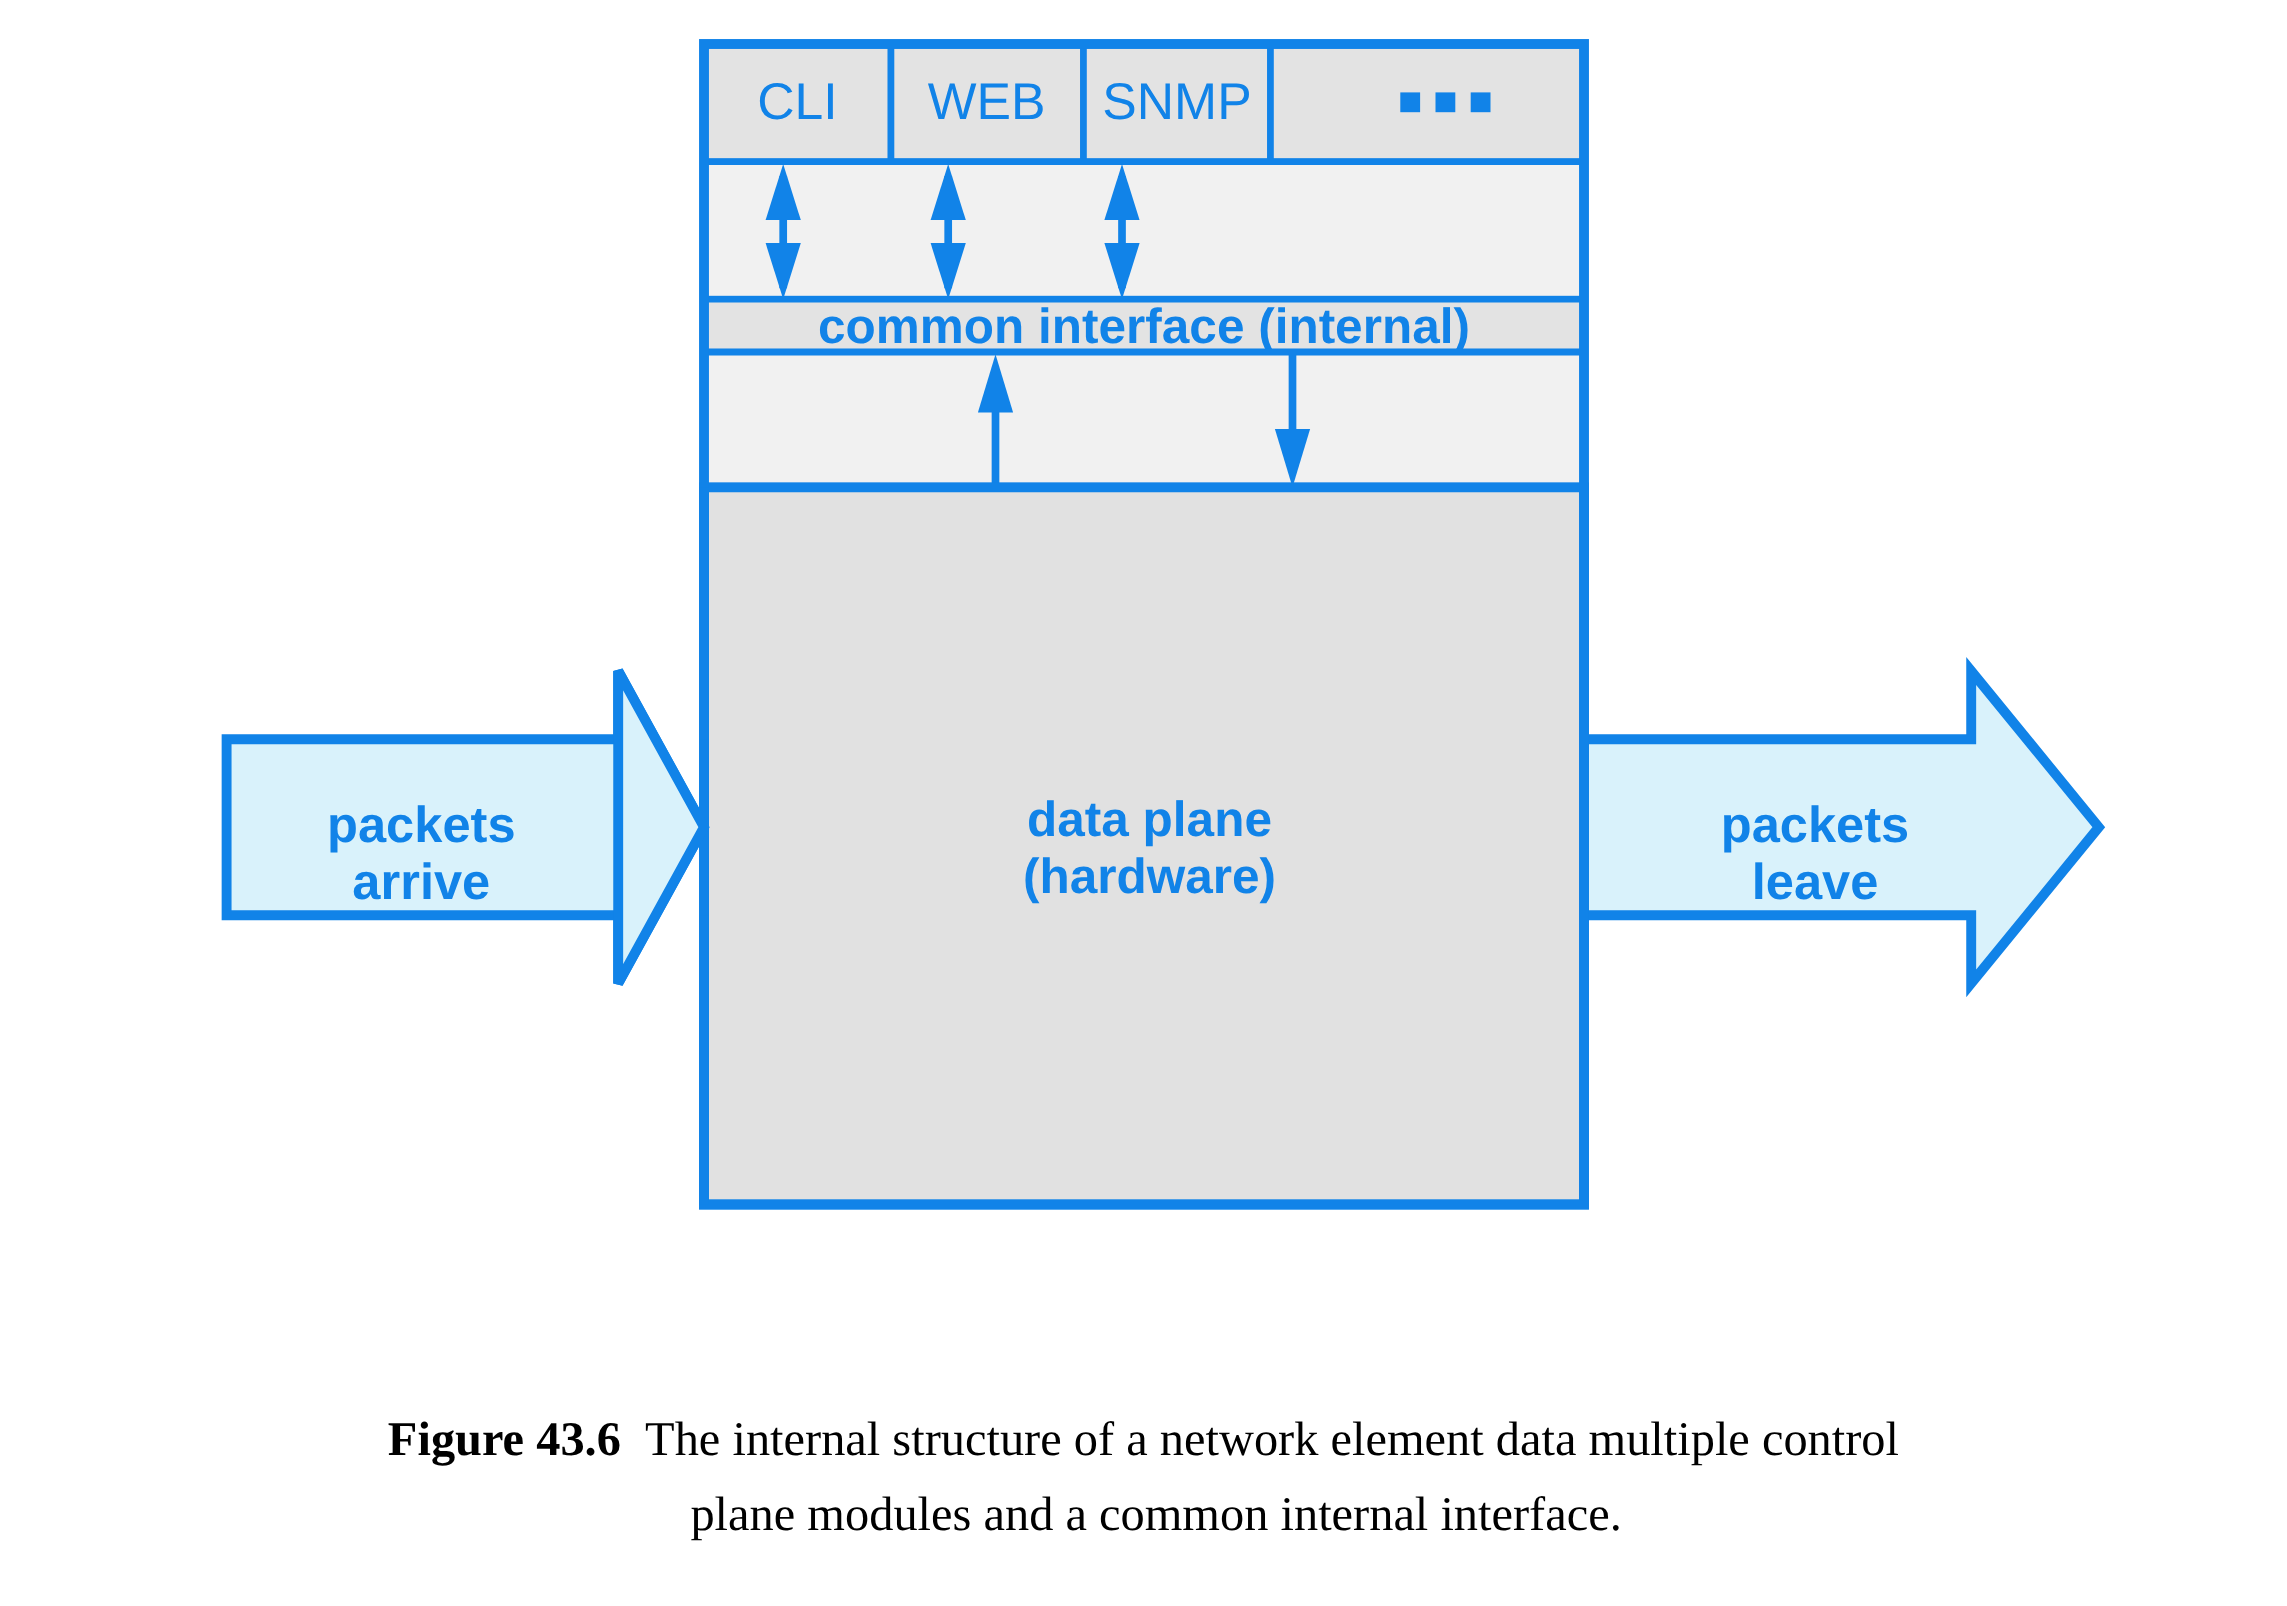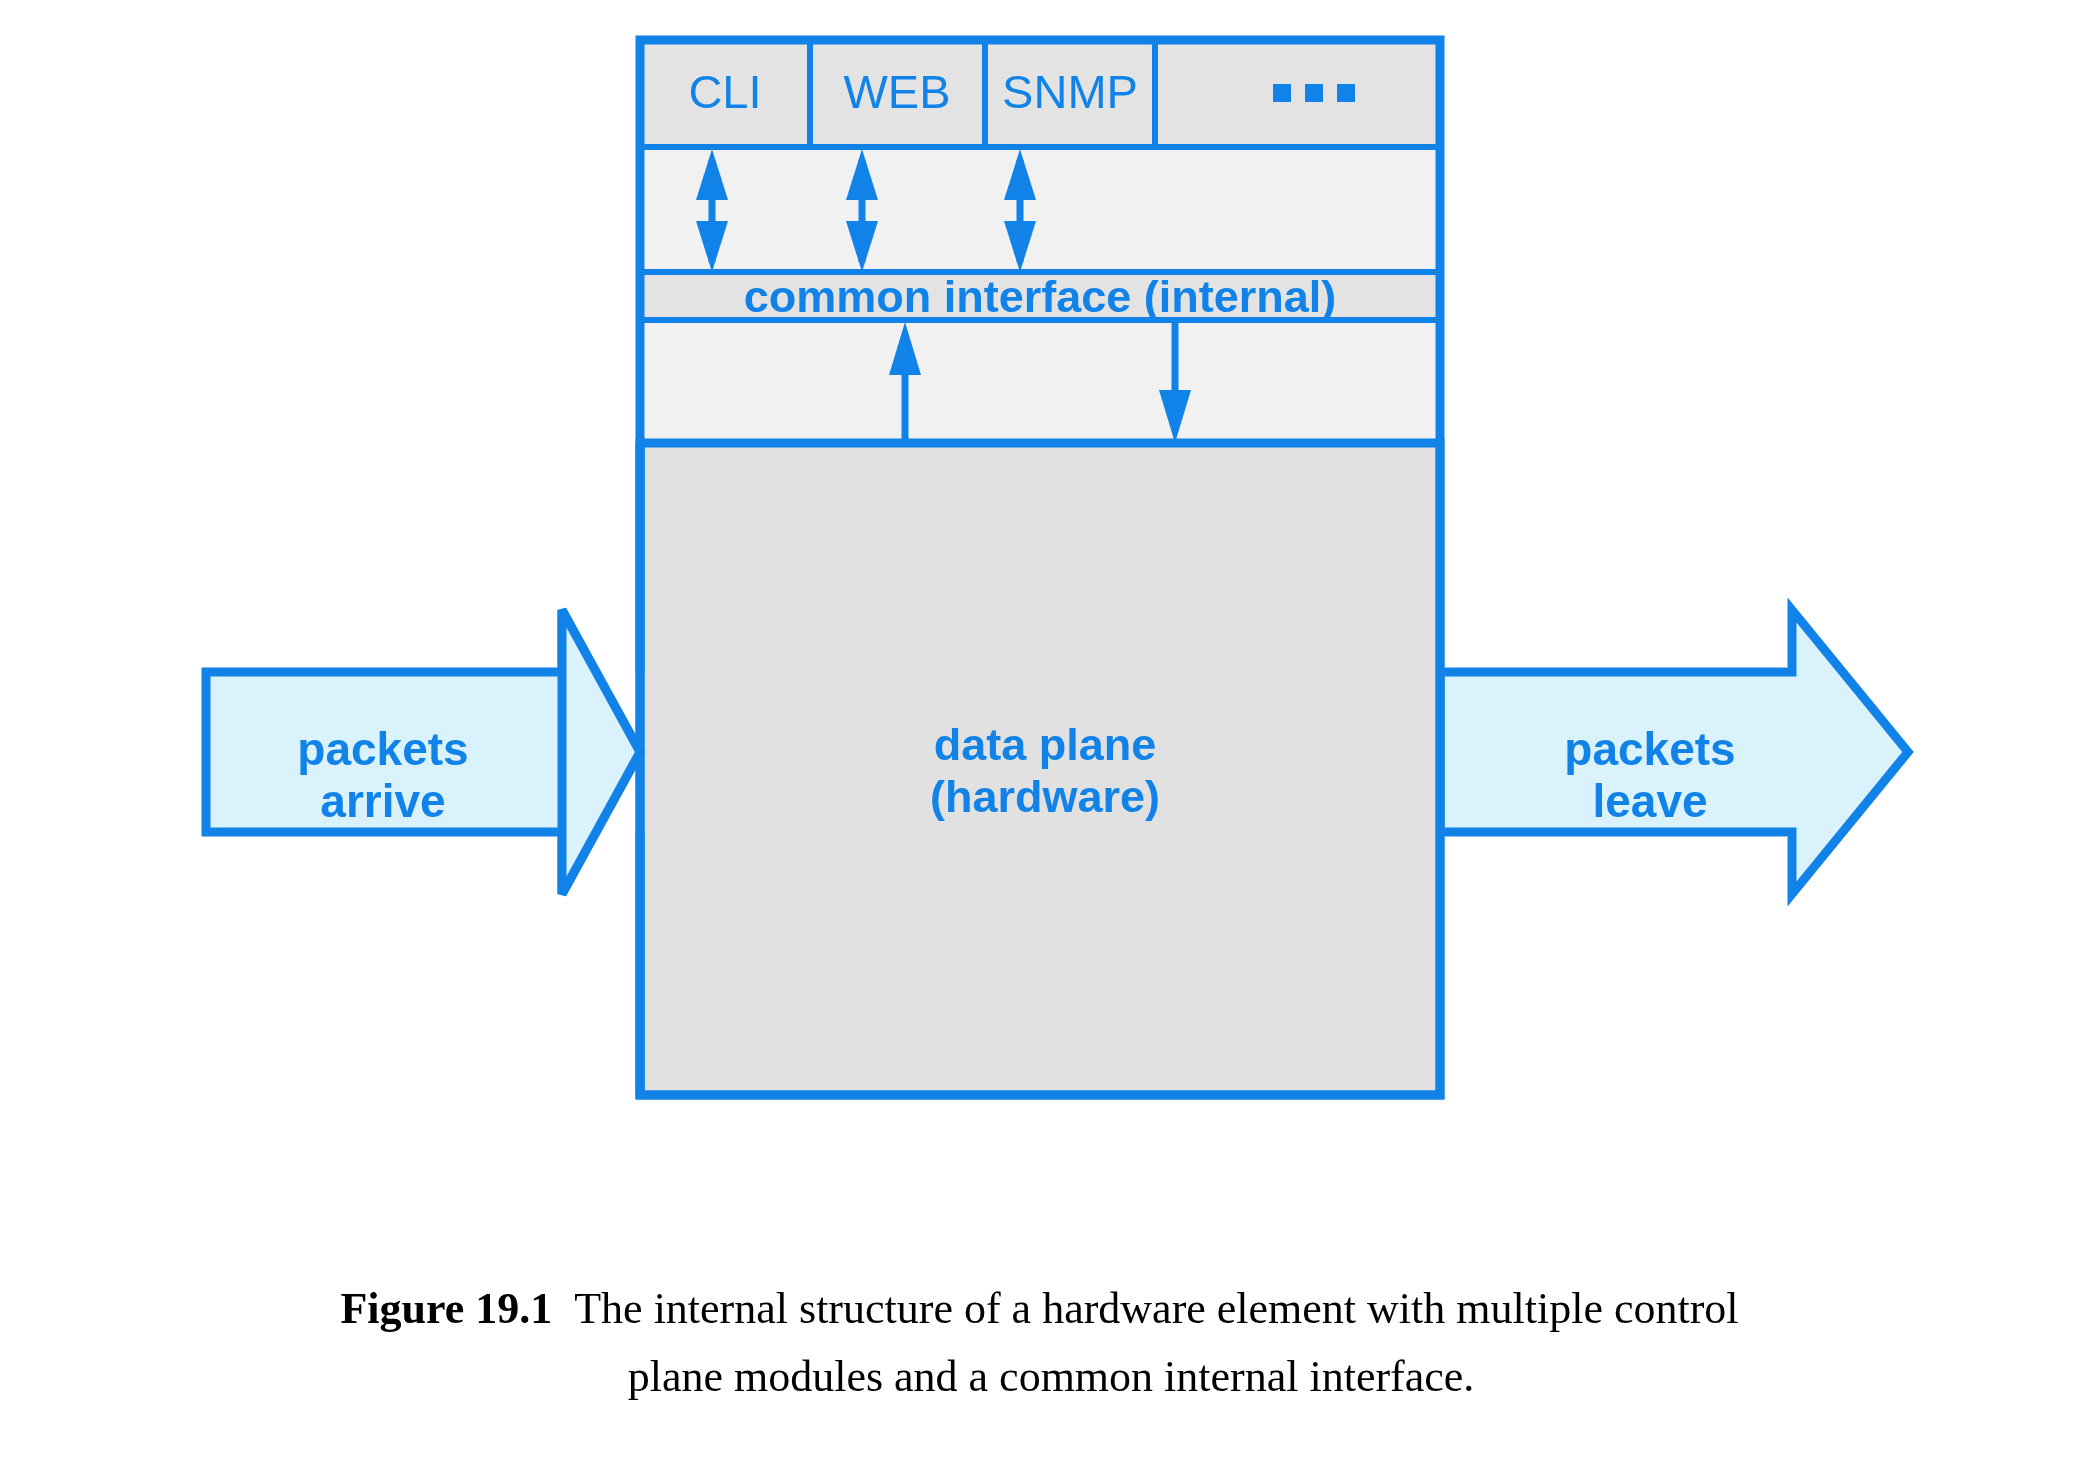--- a/index.html
+++ b/index.html
@@ -167,17 +167,17 @@
 
     <g>
       <polygon points="562,610 640,752 562,894" fill="#d9f2fb" stroke="#1183e8" stroke-width="9" stroke-linejoin="miter"></polygon>
       <line x1="640" y1="443" x2="640" y2="672" stroke="#1183e8" stroke-width="9"></line>
       <line x1="640" y1="832" x2="640" y2="1095" stroke="#1183e8" stroke-width="9"></line>
     </g>
 
   </svg>
 
   <div class="caption">
-    <span class="caption-line"><span class="caption-label">Figure 19.1</span><span>&nbsp;&nbsp;</span><span>The internal structure of a hardware element with multiple control</span></span>
+    <span class="caption-line"><span class="caption-label">Figure 43.6</span><span>&nbsp;&nbsp;</span><span>The internal structure of a network element data multiple control</span></span>
     <span class="caption-line caption-indent">plane modules and a common internal interface.</span>
   </div>
 
 </div>
 
 </body></html>

